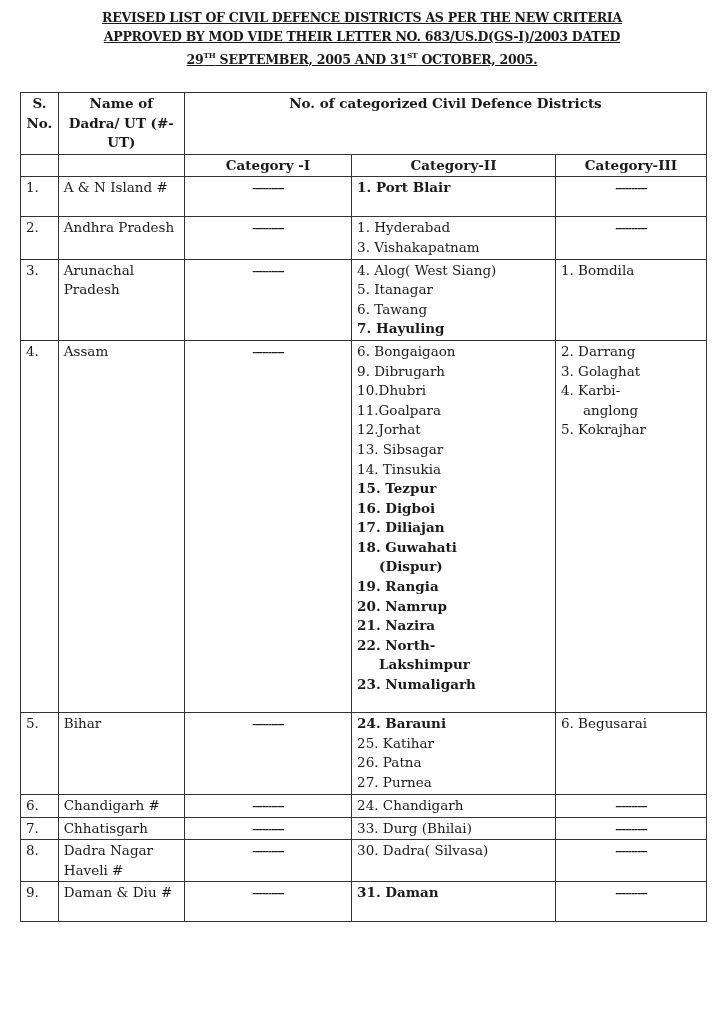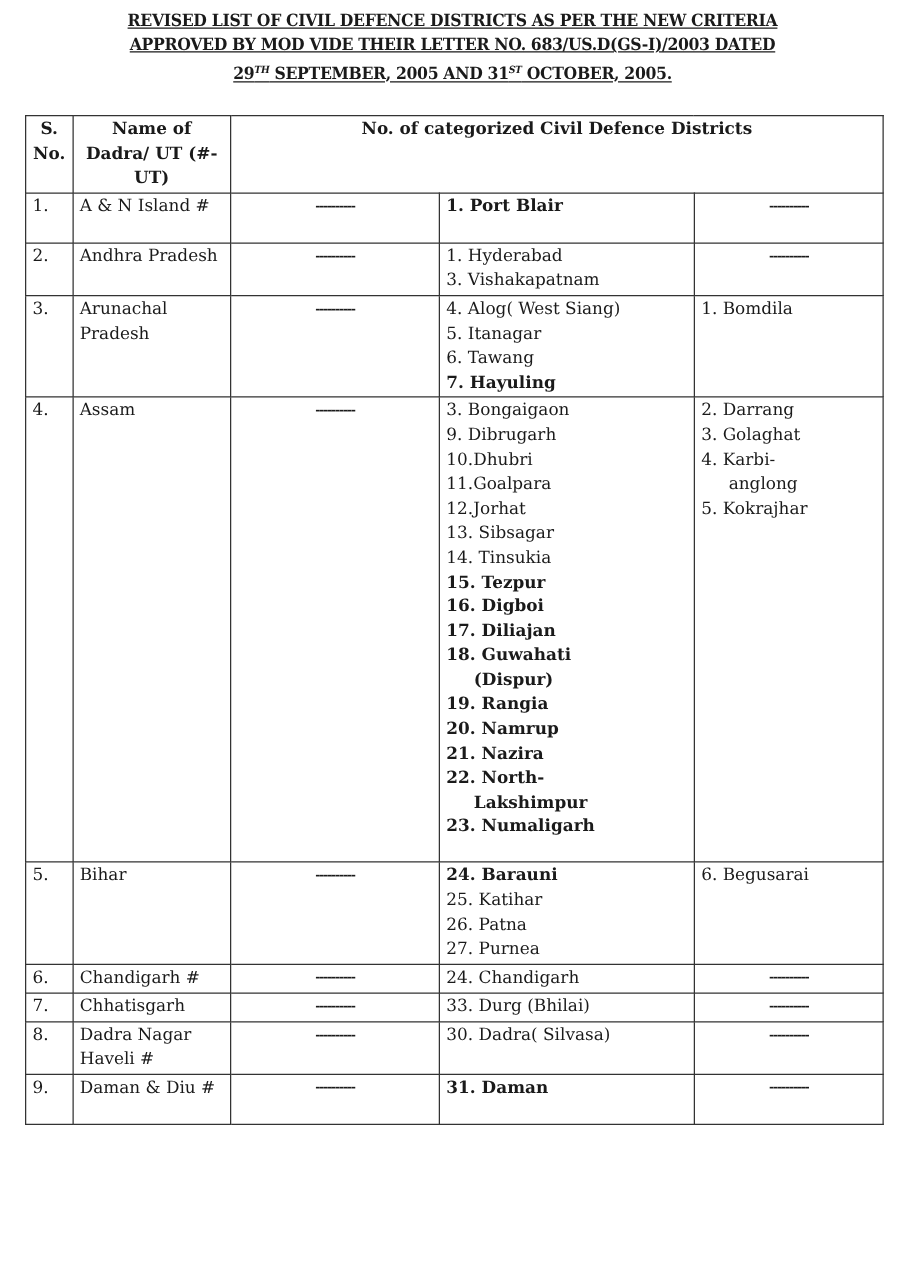--- a/index.html
+++ b/index.html
@@ -2,21 +2,21 @@
 <html><head>
 <meta charset="utf-8">
 <style>
   html, body { margin:0; padding:0; background:#ffffff; }
   body { width:724px; height:1024px; position:relative; overflow:hidden; color:#1a1a1a;
          font-family: "DejaVu Serif", "Liberation Serif", serif; }
   .title { position:absolute; left:0; width:724px; text-align:center; font-weight:bold;
            font-size:13.5px; line-height:19px; top:8px; text-decoration:underline;
            font-family:"DejaVu Serif", serif; letter-spacing:-0.3px; transform:scaleX(0.93); }
   .title div { white-space:nowrap; }
-  .title sup { font-size:8px;font-style:italic; }
+  .title sup { font-size:8px; }
   table { position:absolute; left:20px; top:92px; width:687px; border-collapse:collapse;
           table-layout:fixed; font-size:13.5px; }
   td, th { border:1.3px solid #333; vertical-align:top; padding:1px 5px; line-height:19.6px; }
   th { font-weight:bold; text-align:center;margin-top:16px; }
   .c1 { width:35px; } .c2 { width:117px; } .c3 { width:155px; } .c4 { width:189px; } .c5 { width:140px; }
   .dash { letter-spacing:-1px; font-weight:bold; font-size:10px; text-align:center; }
   .b { font-weight:bold; }
   .item { display:block; white-space:nowrap; }
   .hang { padding-left:22px; display:block; }
 </style>
@@ -35,20 +35,27 @@
       <col class="c2">
       <col class="c3">
       <col class="c4">
       <col class="c5">
     </colgroup>
   <thead>
     <tr style="height:61px">
       <th rowspan="1">S. No.</th>
       <th>Name of Dadra/ UT (#-UT)</th>
       <th colspan="3">No. of categorized Civil Defence Districts</th>
+    </tr>
+    <tr style="height:19px">
+      <th></th>
+      <th></th>
+      <th>Category -I</th>
+      <th>Category-II</th>
+      <th>Category-III</th>
     </tr>
   </thead>
   <tbody id="tbody">
       <tr style="height: 40px;">
         <td>1.</td>
         <td>A &amp; N Island #</td>
         <td class="dash">----------</td>
         <td>
           <span class="item b">1. Port Blair</span>
         </td>
@@ -76,21 +83,21 @@
         </td>
         <td>
           <span class="item">1. Bomdila</span>
         </td>
       </tr>
       <tr style="height: 372px;">
         <td>4.</td>
         <td>Assam</td>
         <td class="dash">----------</td>
         <td>
-          <span class="item">3. Bongaigaon</span>
+          <span class="item">6. Bongaigaon</span>
           <span class="item">9. Dibrugarh</span>
           <span class="item">10.Dhubri</span>
           <span class="item">11.Goalpara</span>
           <span class="item">12.Jorhat</span>
           <span class="item">13. Sibsagar</span>
           <span class="item">14. Tinsukia</span>
           <span class="item b">15. Tezpur</span>
           <span class="item b">16. Digboi</span>
           <span class="item b">17. Diliajan</span>
           <span class="item b">18. Guwahati</span>

